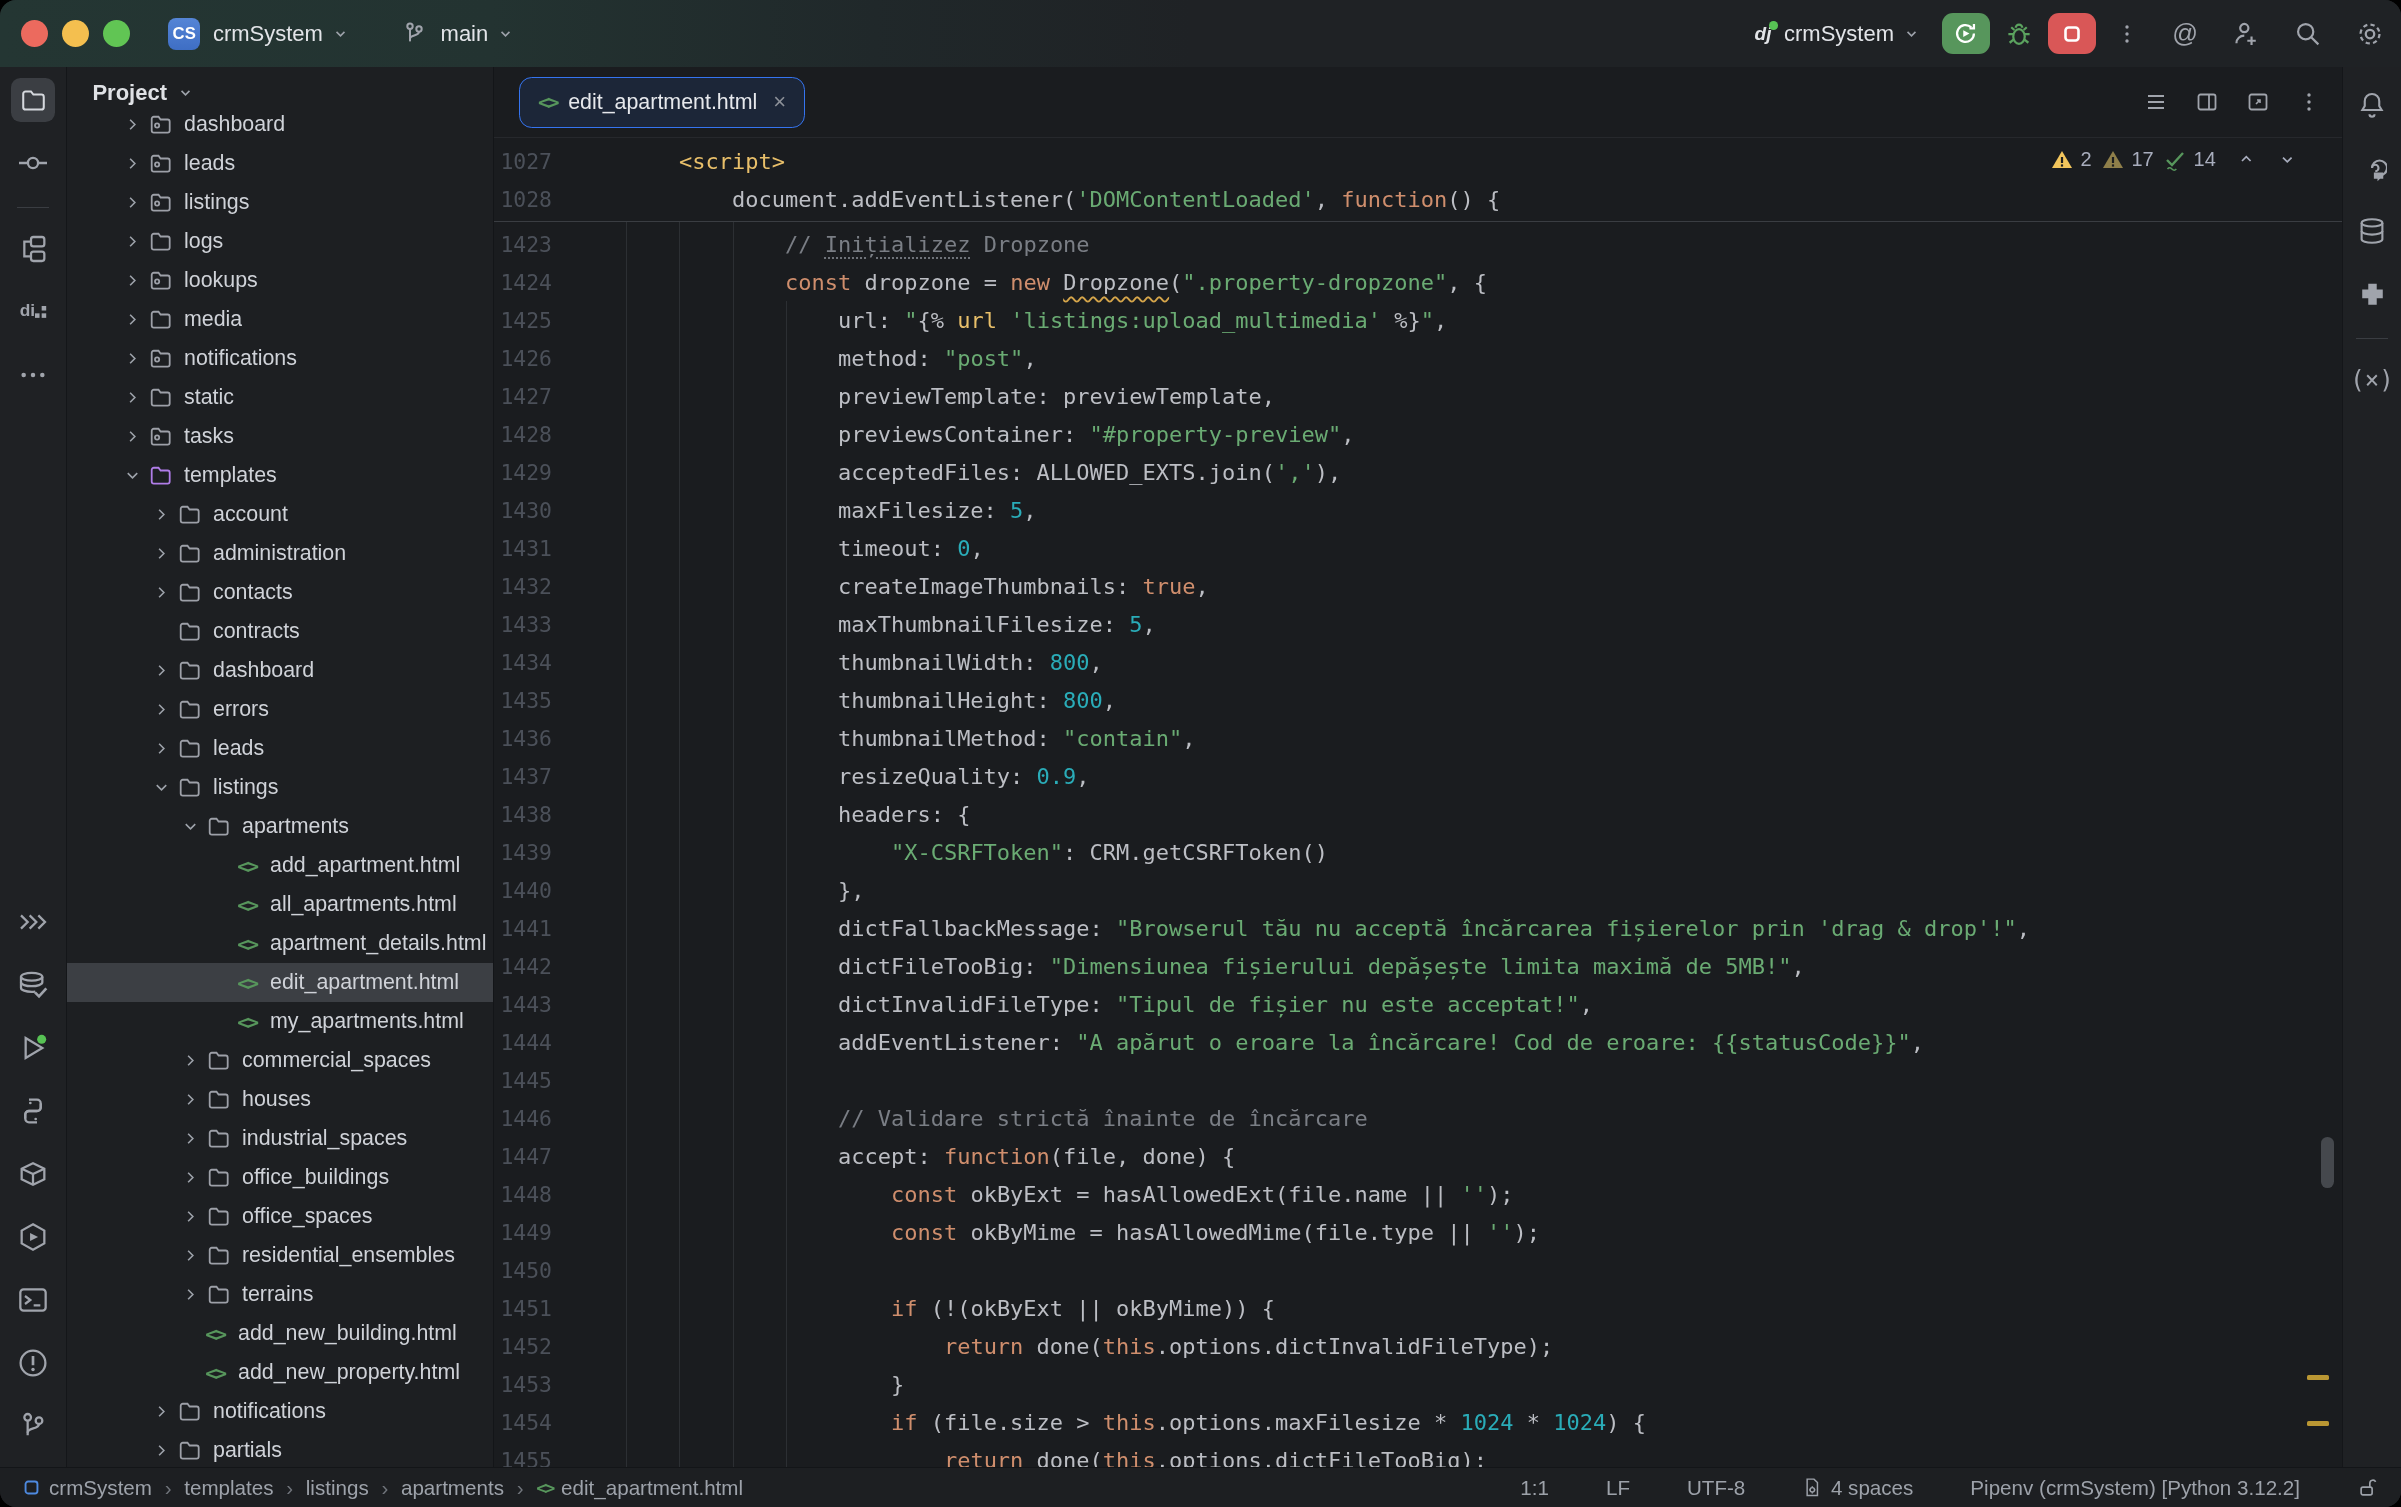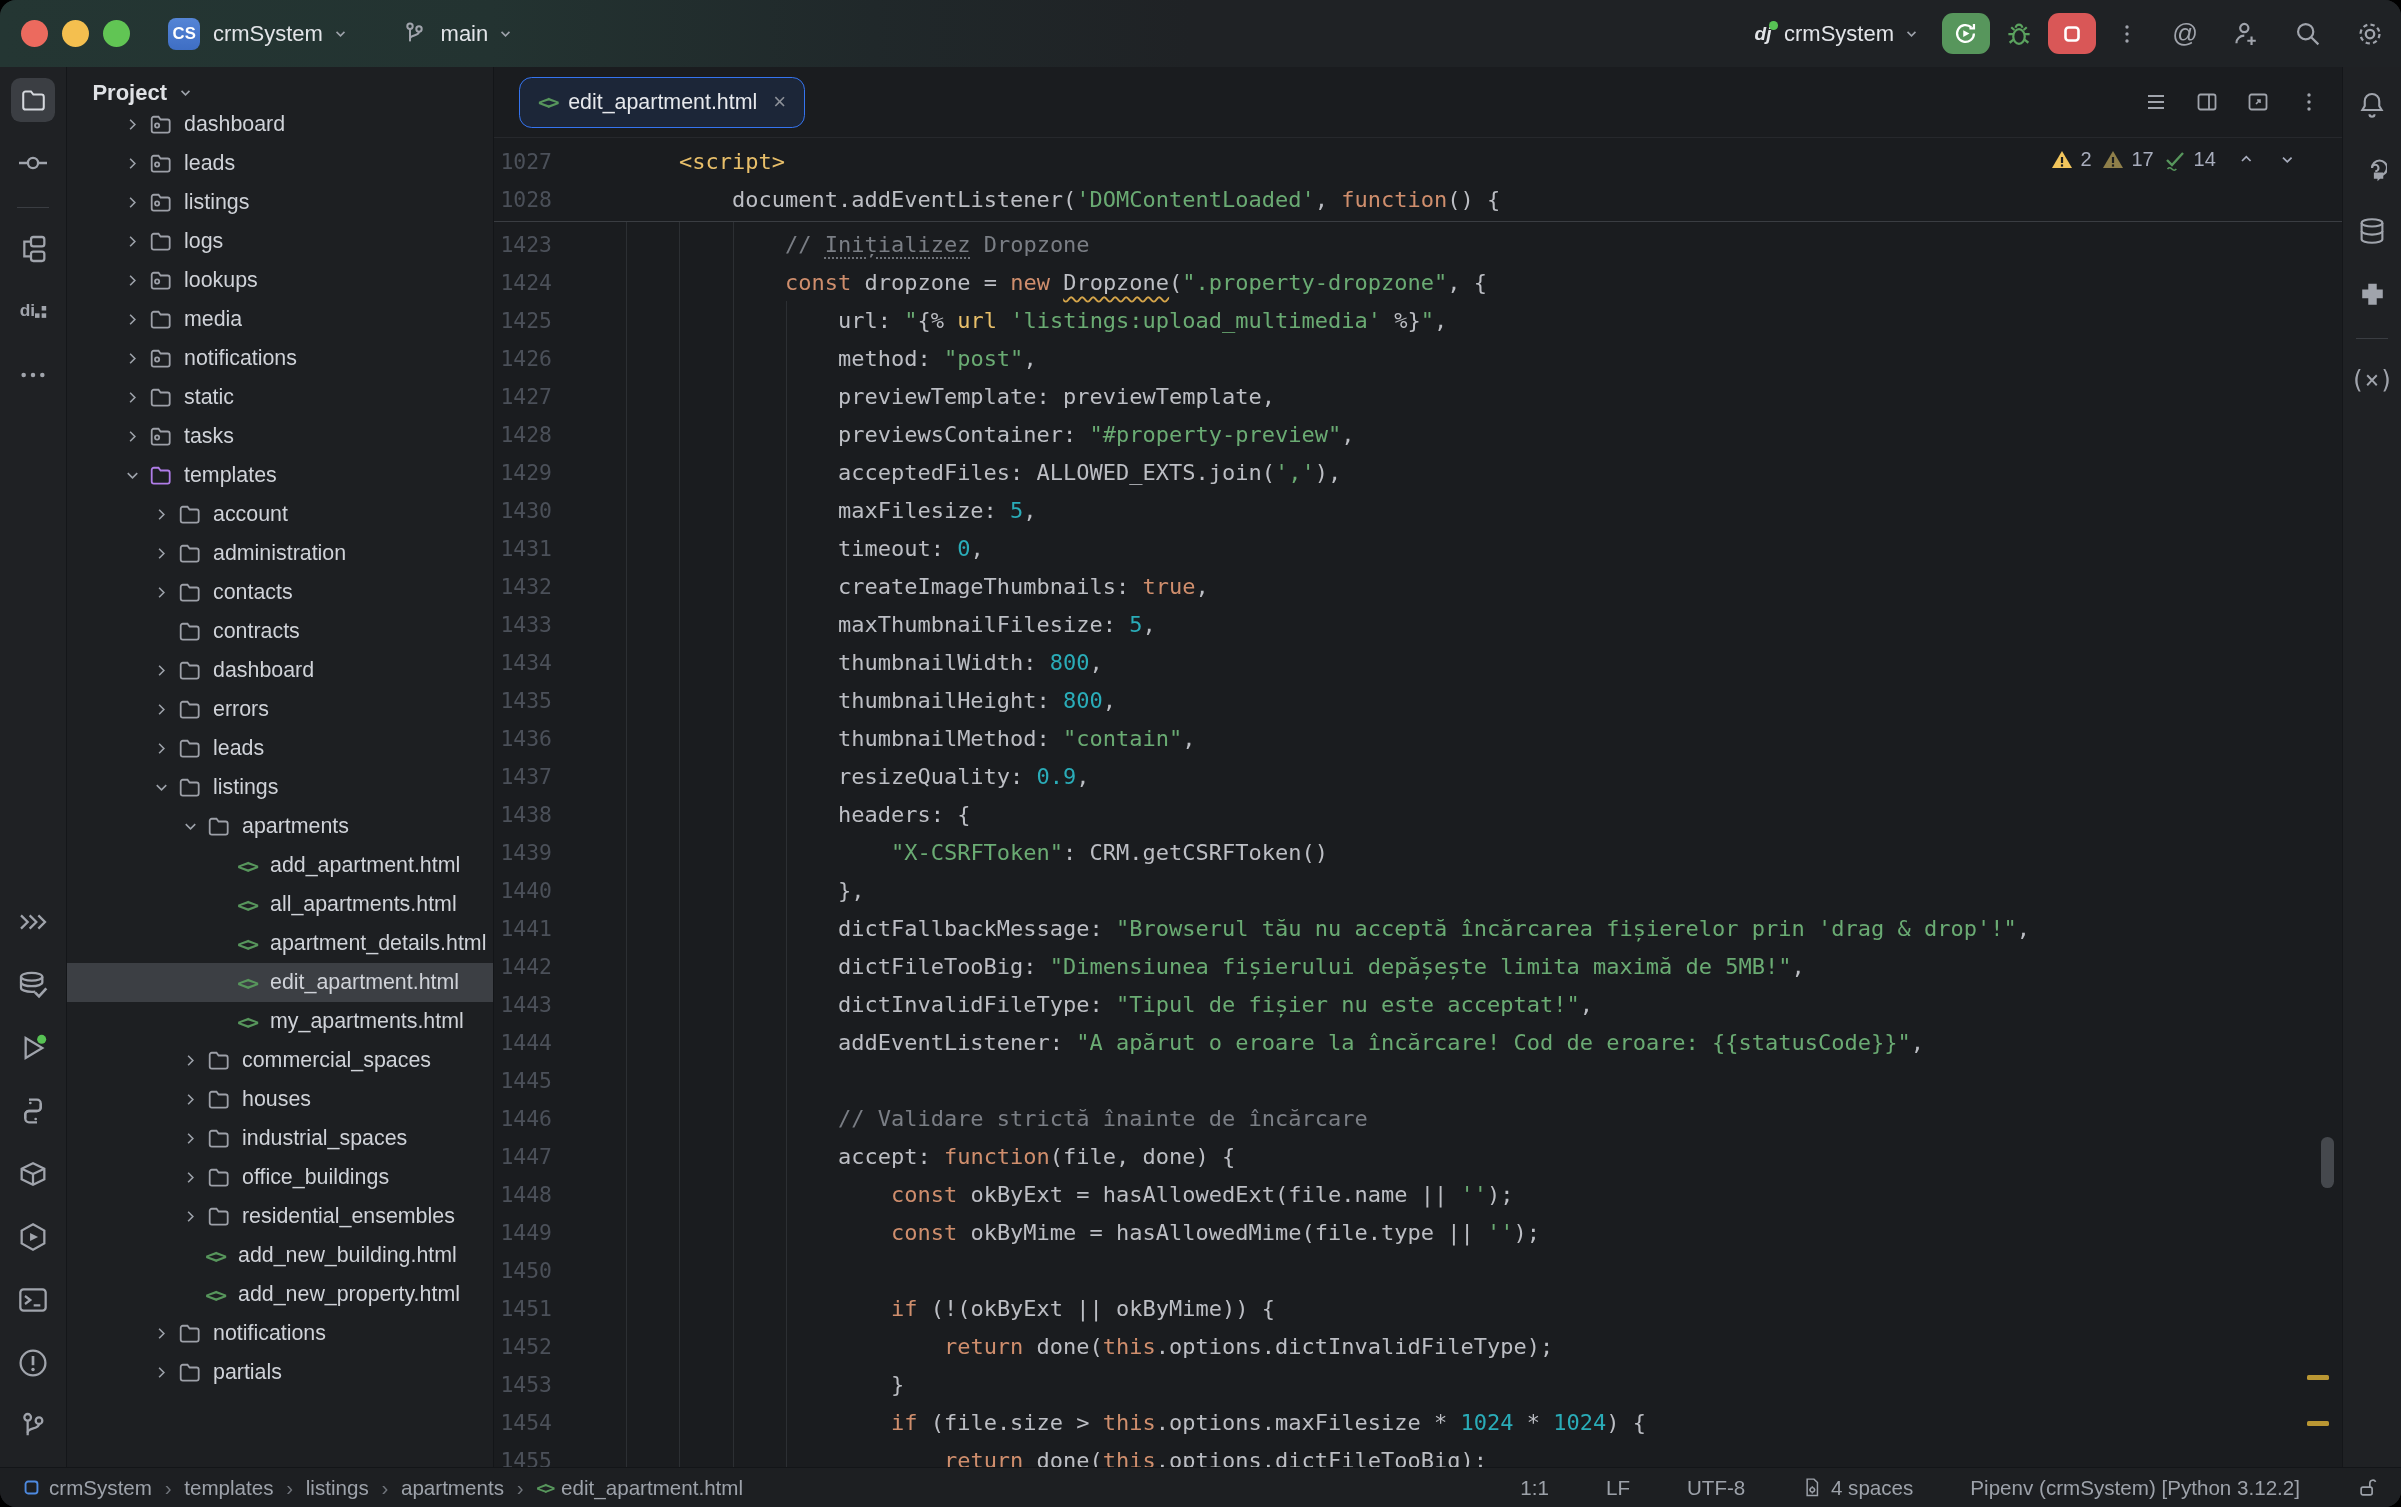--- a/index.html
+++ b/index.html
@@ -622,21 +622,47 @@
             <span class="t-chev">
               <svg width="19" height="19" viewBox="0 0 24 24" style="transform:rotate(0deg)">
                 <polyline points="9,6 15,12 9,18" fill="none" stroke="currentColor" stroke-width="2"></polyline>
               </svg>
             </span>
             <span class="t-icon">
               <svg width="25.4" height="25.4" viewBox="0 0 24 24" fill="none" stroke="#9DA0A8" stroke-width="1.7">
                 <path d="M3.5 6.5a2 2 0 0 1 2-2h4.4l2 2.6h6.6a2 2 0 0 1 2 2v8.4a2 2 0 0 1-2 2h-13a2 2 0 0 1-2-2z"></path>
               </svg>
             </span>
+            <span class="t-label">office_spaces</span>
+          </div>
+          <div class="trow" style="padding-left: 110px;">
+            <span class="t-chev">
+              <svg width="19" height="19" viewBox="0 0 24 24" style="transform:rotate(0deg)">
+                <polyline points="9,6 15,12 9,18" fill="none" stroke="currentColor" stroke-width="2"></polyline>
+              </svg>
+            </span>
+            <span class="t-icon">
+              <svg width="25.4" height="25.4" viewBox="0 0 24 24" fill="none" stroke="#9DA0A8" stroke-width="1.7">
+                <path d="M3.5 6.5a2 2 0 0 1 2-2h4.4l2 2.6h6.6a2 2 0 0 1 2 2v8.4a2 2 0 0 1-2 2h-13a2 2 0 0 1-2-2z"></path>
+              </svg>
+            </span>
             <span class="t-label">residential_ensembles</span>
+          </div>
+          <div class="trow" style="padding-left: 110px;">
+            <span class="t-chev">
+              <svg width="19" height="19" viewBox="0 0 24 24" style="transform:rotate(0deg)">
+                <polyline points="9,6 15,12 9,18" fill="none" stroke="currentColor" stroke-width="2"></polyline>
+              </svg>
+            </span>
+            <span class="t-icon">
+              <svg width="25.4" height="25.4" viewBox="0 0 24 24" fill="none" stroke="#9DA0A8" stroke-width="1.7">
+                <path d="M3.5 6.5a2 2 0 0 1 2-2h4.4l2 2.6h6.6a2 2 0 0 1 2 2v8.4a2 2 0 0 1-2 2h-13a2 2 0 0 1-2-2z"></path>
+              </svg>
+            </span>
+            <span class="t-label">terrains</span>
           </div>
           <div class="trow" style="padding-left: 133px;">
             <span class="t-icon t-html">&lt;&gt;</span>
             <span class="t-label">add_new_building.html</span>
           </div>
           <div class="trow" style="padding-left: 133px;">
             <span class="t-icon t-html">&lt;&gt;</span>
             <span class="t-label">add_new_property.html</span>
           </div>
           <div class="trow" style="padding-left: 81px;">

